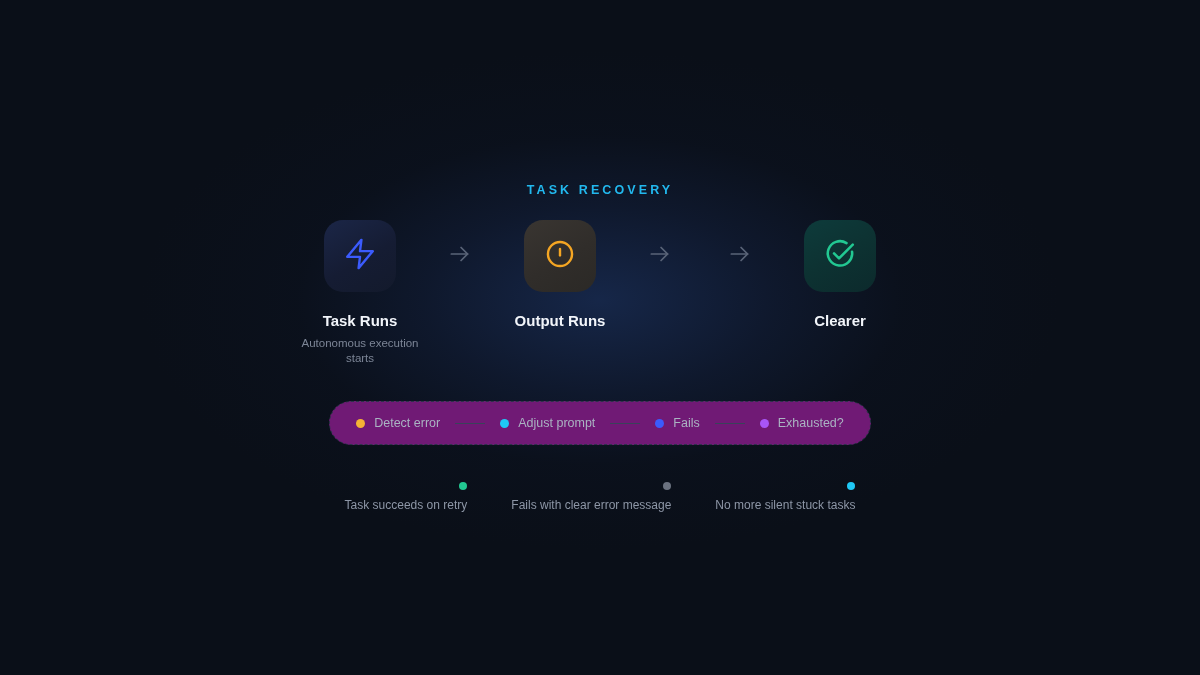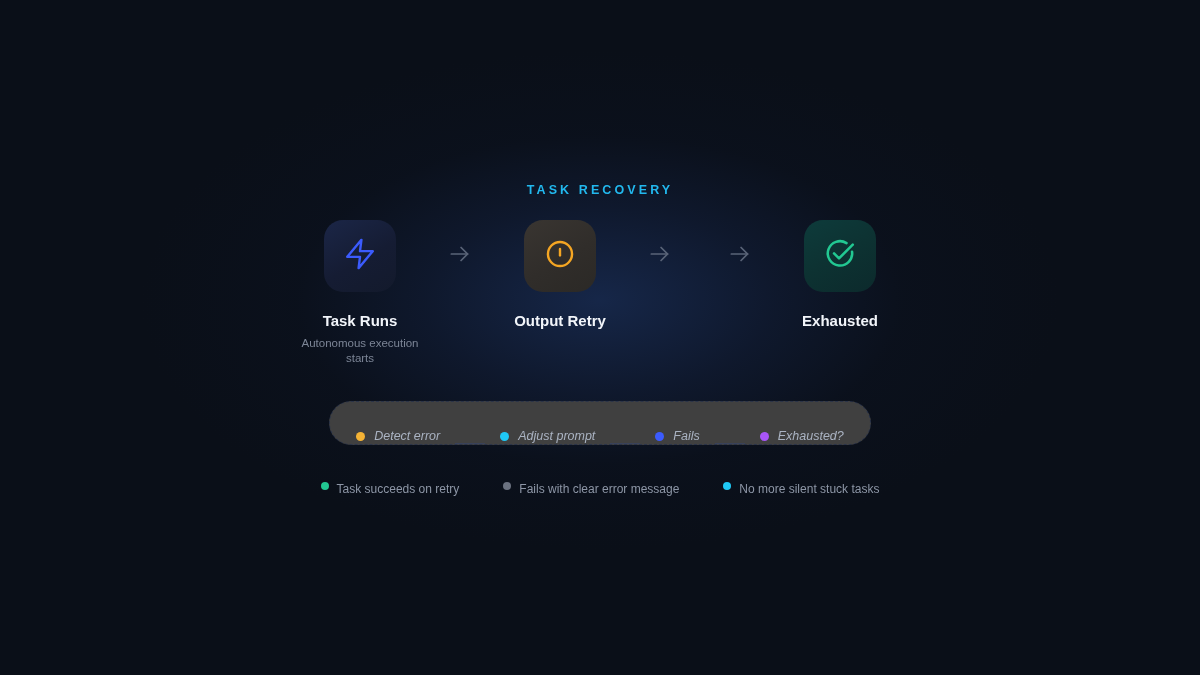--- a/index.html
+++ b/index.html
@@ -107,24 +107,23 @@
     flex: none;
   }
 
   
   .pill {
     margin-top: 36px;
     height: 44px;
     padding: 0 26px;
     border: 1px dashed #2b3449;
     border-radius: 22px;
-    background: #404040;
-    display: flex;
-    align-items: flex-end;
-    font-style: italic;
+    background: #701a75;
+    display: flex;
+    align-items: center;
   }
 
   .pill-item {
     display: flex;
     align-items: center;
     gap: 9px;
     white-space: nowrap;
   }
 
   .pill-label {
@@ -151,24 +150,25 @@
   
   .outcomes {
     margin-top: 37px;
     display: flex;
     align-items: center;
     justify-content: center;
   }
 
   .outcome {
     display: flex;
-    align-items: flex-start;
+    align-items: flex-end;
     gap: 8px;
     margin: 0 22px;
     white-space: nowrap;
+    flex-direction: column;
   }
 
   .outcome-label {
     font-size: 12px;
     color: #8d96a6;
     line-height: 15px;
   }
 
   .outcome .dot { width: 8px; height: 8px; }
 </style>
@@ -206,21 +206,21 @@
 
     <div class="step">
       <div class="tile tile-2">
         <span>
           <svg width="34" height="34" viewBox="0 0 24 24" fill="none" stroke="#f5a623" stroke-width="1.7" stroke-linecap="round" stroke-linejoin="round">
             <circle cx="12" cy="12" r="8.5"></circle>
             <line x1="12" y1="8.5" x2="12" y2="13"></line>
           </svg>
         </span>
       </div>
-      <div class="step-title">Output Retry</div>
+      <div class="step-title">Output Runs</div>
     </div>
 
     <div class="arrow">
       <span>
         <svg width="26" height="26" viewBox="0 0 24 24" fill="none" stroke="#5a6478" stroke-width="1.6" stroke-linecap="round" stroke-linejoin="round">
           <line x1="4" y1="12" x2="19" y2="12"></line>
           <polyline points="13 6 19 12 13 18"></polyline>
         </svg>
       </span>
     </div>
@@ -237,21 +237,21 @@
 
     <div class="step">
       <div class="tile tile-4">
         <span>
           <svg width="34" height="34" viewBox="0 0 24 24" fill="none" stroke="#22c892" stroke-width="1.8" stroke-linecap="round" stroke-linejoin="round">
             <path d="M20.5 10.4 A 8.6 8.6 0 1 1 16.6 4.3"></path>
             <polyline points="7.8 11.6 11.3 15.1 21 5.4"></polyline>
           </svg>
         </span>
       </div>
-      <div class="step-title">Exhausted</div>
+      <div class="step-title">Clearer</div>
     </div>
 
   </div>
 
   <div class="pill">
 
     <div class="pill-item">
       <span class="dot" style="background:#f5b335"></span>
       <span class="pill-label">Detect error</span>
     </div>

